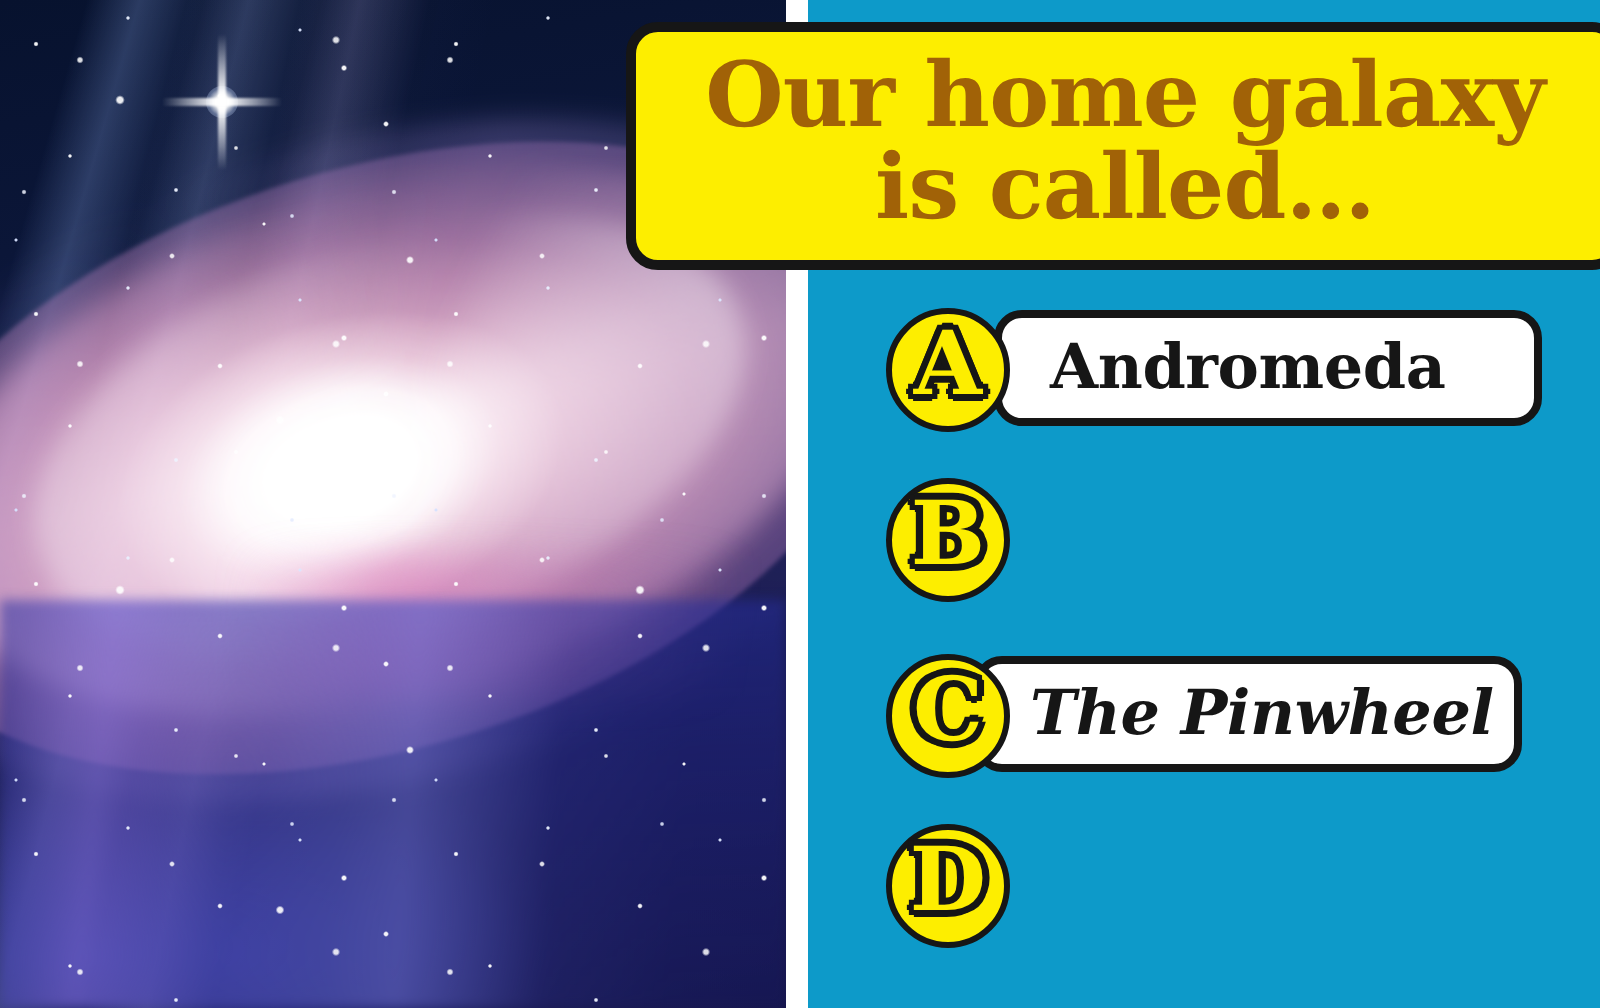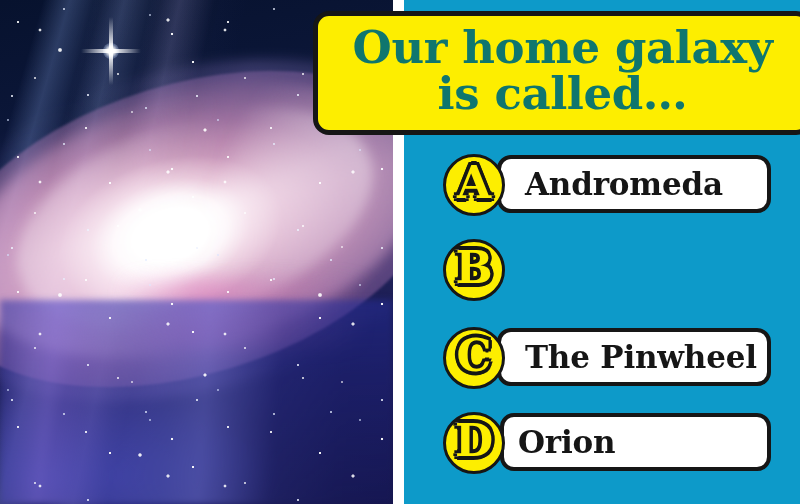--- a/index.html
+++ b/index.html
@@ -214,21 +214,21 @@
     display: flex;
     align-items: center;
     justify-content: center;
     padding: 0 14px 4px 14px;
   }
   #question-text {
     font-family: "DejaVu Serif", serif;
     font-weight: bold;
     font-size: 45px;
     line-height: 1.03;
-    color: #0f766e;
+    color: #a16207;
     text-align: center;
     letter-spacing: -0.4px;
     white-space: pre-line;
   }
 
   
   .answer-row {
     position: absolute;
     height: 62px;
   }
@@ -243,21 +243,21 @@
     height: 58px;
     background: #ffffff;
     border: 4px solid #161616;
     border-radius: 14px;
     box-sizing: border-box;
     display: flex;
     align-items: center;
   }
   #answer-row-0 .answer-pill { left: 54px; width: 274px; padding-left: 24px; }
   #answer-row-1 .answer-pill { left: 54px; width: 274px; padding-left: 24px; }
-  #answer-row-2 .answer-pill { left: 54px; width: 274px; padding-left: 24px; }
+  #answer-row-2 .answer-pill { left: 44px; width: 274px; padding-left: 24px; font-style: italic; }
   #answer-row-3 .answer-pill { left: 57px; width: 271px; padding-left: 14px; }
 
   .answer-label {
     font-family: "DejaVu Serif", serif;
     font-weight: bold;
     font-size: 31px;
     color: #161616;
     letter-spacing: -0.2px;
     white-space: nowrap;
     line-height: 1;
@@ -344,21 +344,18 @@
   <div class="answer-row" id="answer-row-2">
     <div class="answer-pill">
       <span class="answer-label">The Pinwheel</span>
     </div>
     <div class="answer-badge">
       <span class="answer-badge-letter">C</span>
     </div>
   </div>
 
   <div class="answer-row" id="answer-row-3">
-    <div class="answer-pill">
-      <span class="answer-label">Orion</span>
-    </div>
     <div class="answer-badge">
       <span class="answer-badge-letter">D</span>
     </div>
   </div>
 
 </div>
 
 </body></html>

